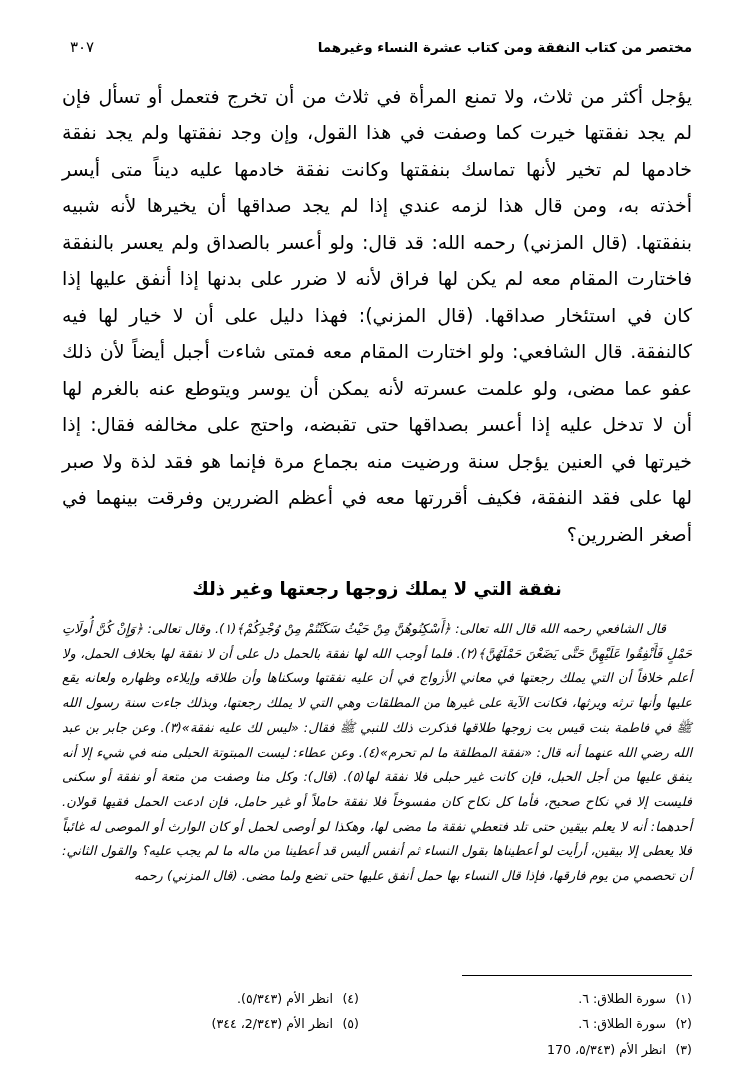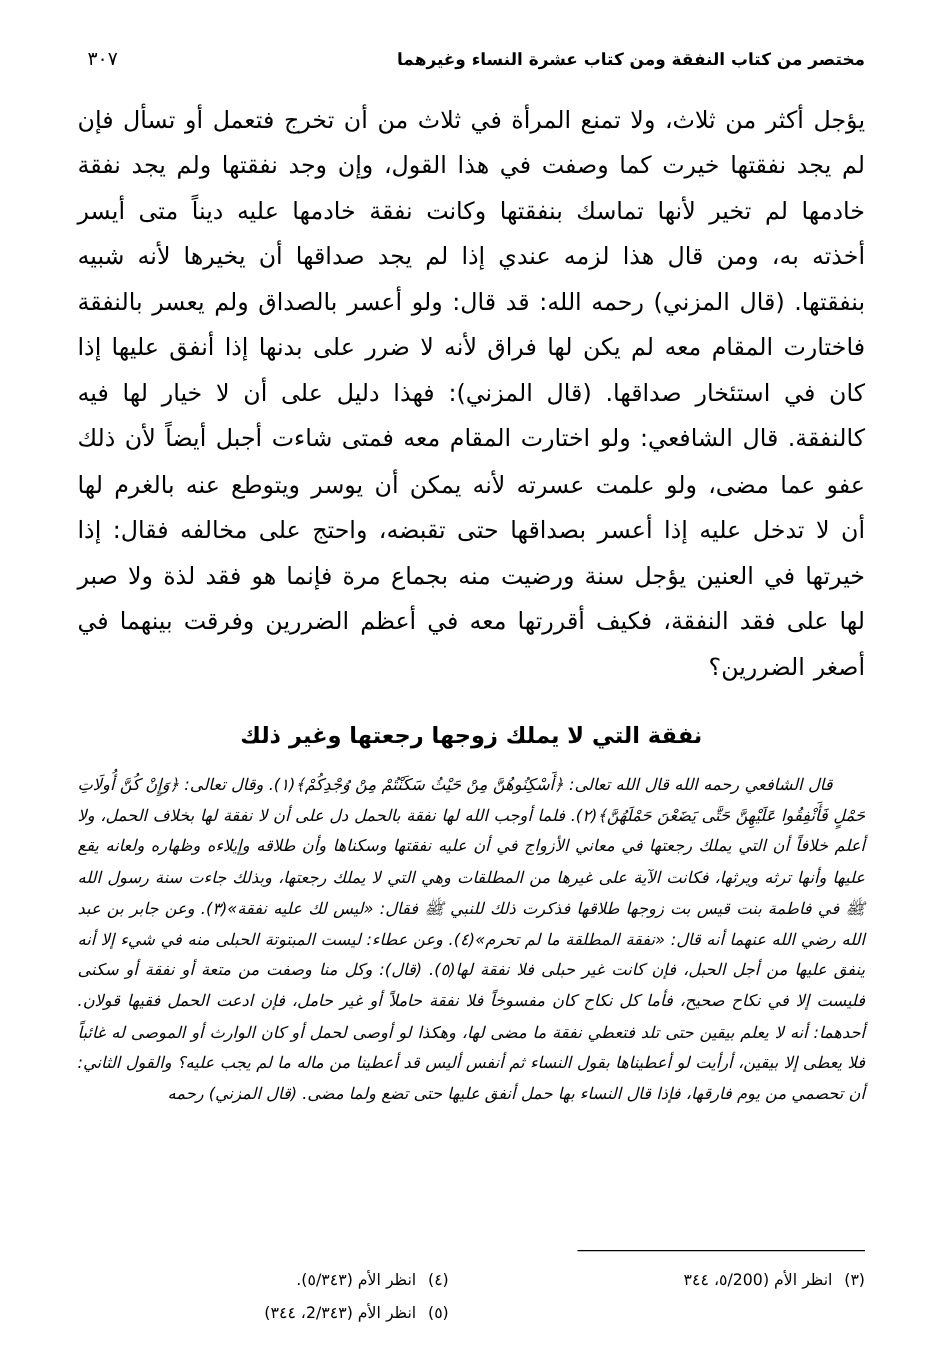--- a/index.html
+++ b/index.html
@@ -136,21 +136,27 @@
 
   <div class="block-2">
     <p class="indent">قال الشافعي رحمه الله قال الله تعالى: ﴿أَسْكِنُوهُنَّ مِنْ حَيْثُ سَكَنْتُمْ مِنْ وُجْدِكُمْ﴾(١).  وقال تعالى: ﴿وَإِنْ كُنَّ أُولَاتِ حَمْلٍ فَأَنْفِقُوا عَلَيْهِنَّ حَتَّى يَضَعْنَ حَمْلَهُنَّ﴾(٢).  فلما أوجب الله لها نفقة بالحمل دل على أن لا نفقة لها بخلاف الحمل، ولا أعلم خلافاً أن التي يملك رجعتها في معاني الأزواج في أن عليه نفقتها وسكناها وأن طلاقه وإيلاءه وظهاره ولعانه يقع عليها وأنها ترثه ويرثها، فكانت الآية على غيرها من المطلقات وهي التي لا يملك رجعتها، وبذلك جاءت سنة رسول الله ﷺ في فاطمة بنت قيس بت زوجها طلاقها فذكرت ذلك للنبي ﷺ فقال: «ليس لك عليه نفقة»(٣).  وعن جابر بن عبد الله رضي الله عنهما أنه قال: «نفقة المطلقة ما لم تحرم»(٤).  وعن عطاء: ليست المبتوتة الحبلى منه في شيء إلا أنه ينفق عليها من أجل الحبل، فإن كانت غير حبلى فلا نفقة لها(٥).  (قال): وكل منا وصفت من متعة أو نفقة أو سكنى فليست إلا في نكاح صحيح، فأما كل نكاح كان مفسوخاً فلا نفقة حاملاً أو غير حامل، فإن ادعت الحمل فقيها قولان.  أحدهما: أنه لا يعلم بيقين حتى تلد فتعطي نفقة ما مضى لها، وهكذا لو أوصى لحمل أو كان الوارث أو الموصى له غائباً فلا يعطى إلا بيقين، أرأيت لو أعطيناها بقول النساء ثم أنفس أليس قد أعطينا من ماله ما لم يجب عليه؟ والقول الثاني: أن تحصمي من يوم فارقها، فإذا قال النساء بها حمل أنفق عليها حتى تضع ولما مضى.  (قال المزني) رحمه</p>
   </div>
 
   <div class="footnotes">
     <div class="fn-rule"></div>
     <div class="fn-cols">
       <div class="fn-col right">
         <div class="fn-item">
-          <span class="fn-num">(٣)</span><span>انظر الأم (٥/200، ٣٤٤</span>
+          <span class="fn-num">(١)</span><span>سورة الطلاق: ٦.</span>
+        </div>
+        <div class="fn-item">
+          <span class="fn-num">(٢)</span><span>سورة الطلاق: ٦.</span>
+        </div>
+        <div class="fn-item">
+          <span class="fn-num">(٣)</span><span>انظر الأم (٥/٣٤٣، 170</span>
         </div>
       </div>
       <div class="fn-col left">
         <div class="fn-item">
           <span class="fn-num">(٤)</span><span>انظر الأم (٥/٣٤٣).</span>
         </div>
         <div class="fn-item">
           <span class="fn-num">(٥)</span><span>انظر الأم (2/٣٤٣، ٣٤٤)</span>
         </div>
       </div>

